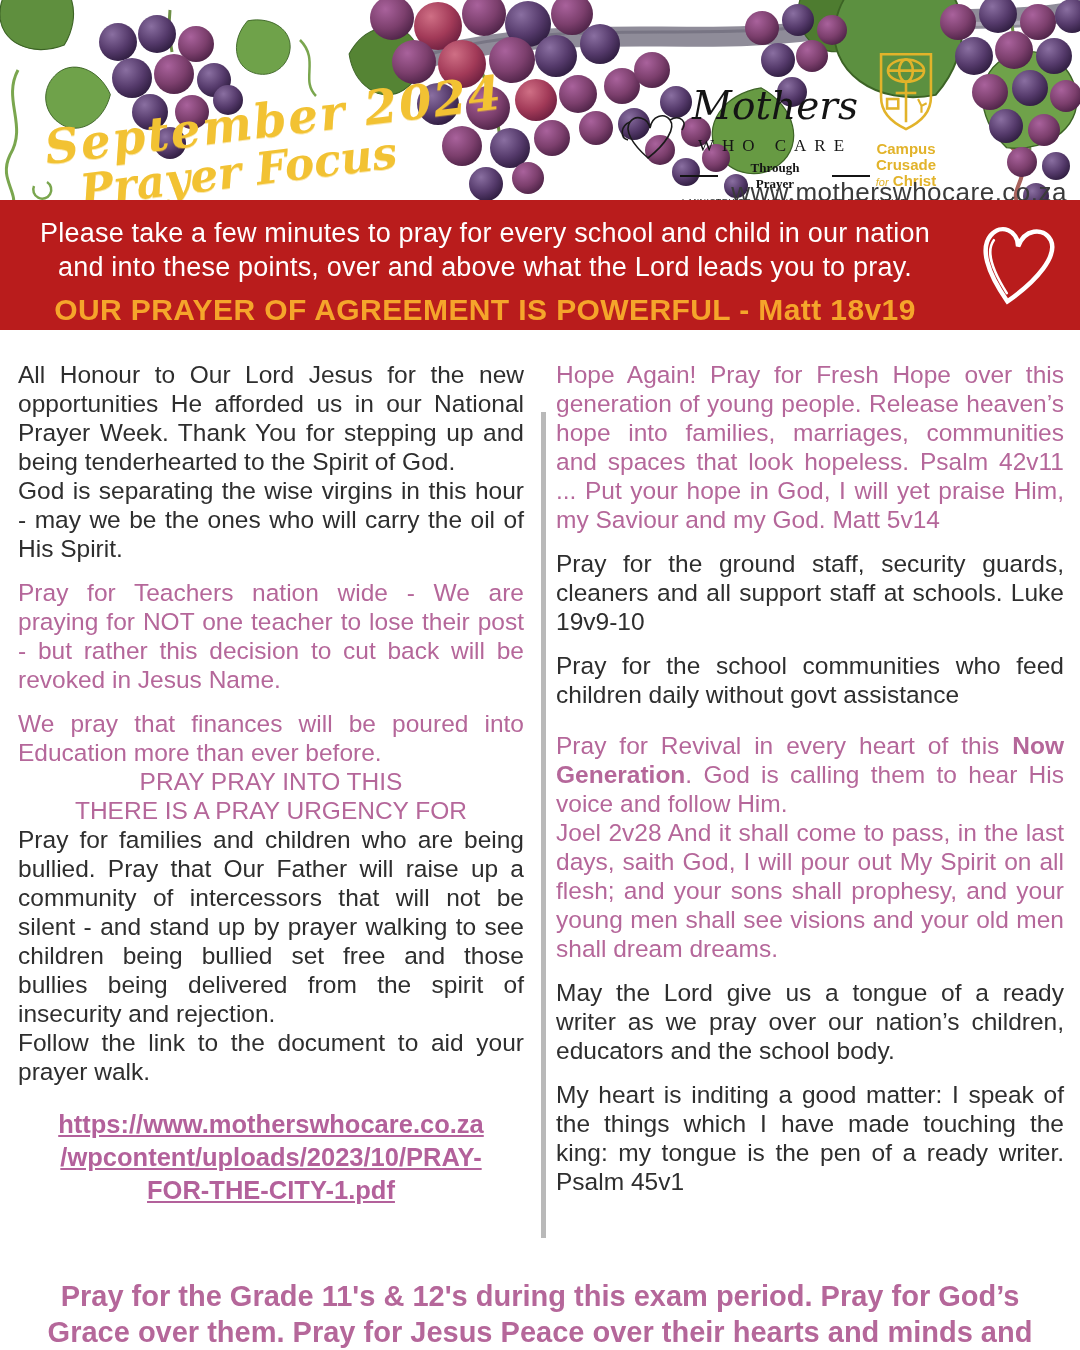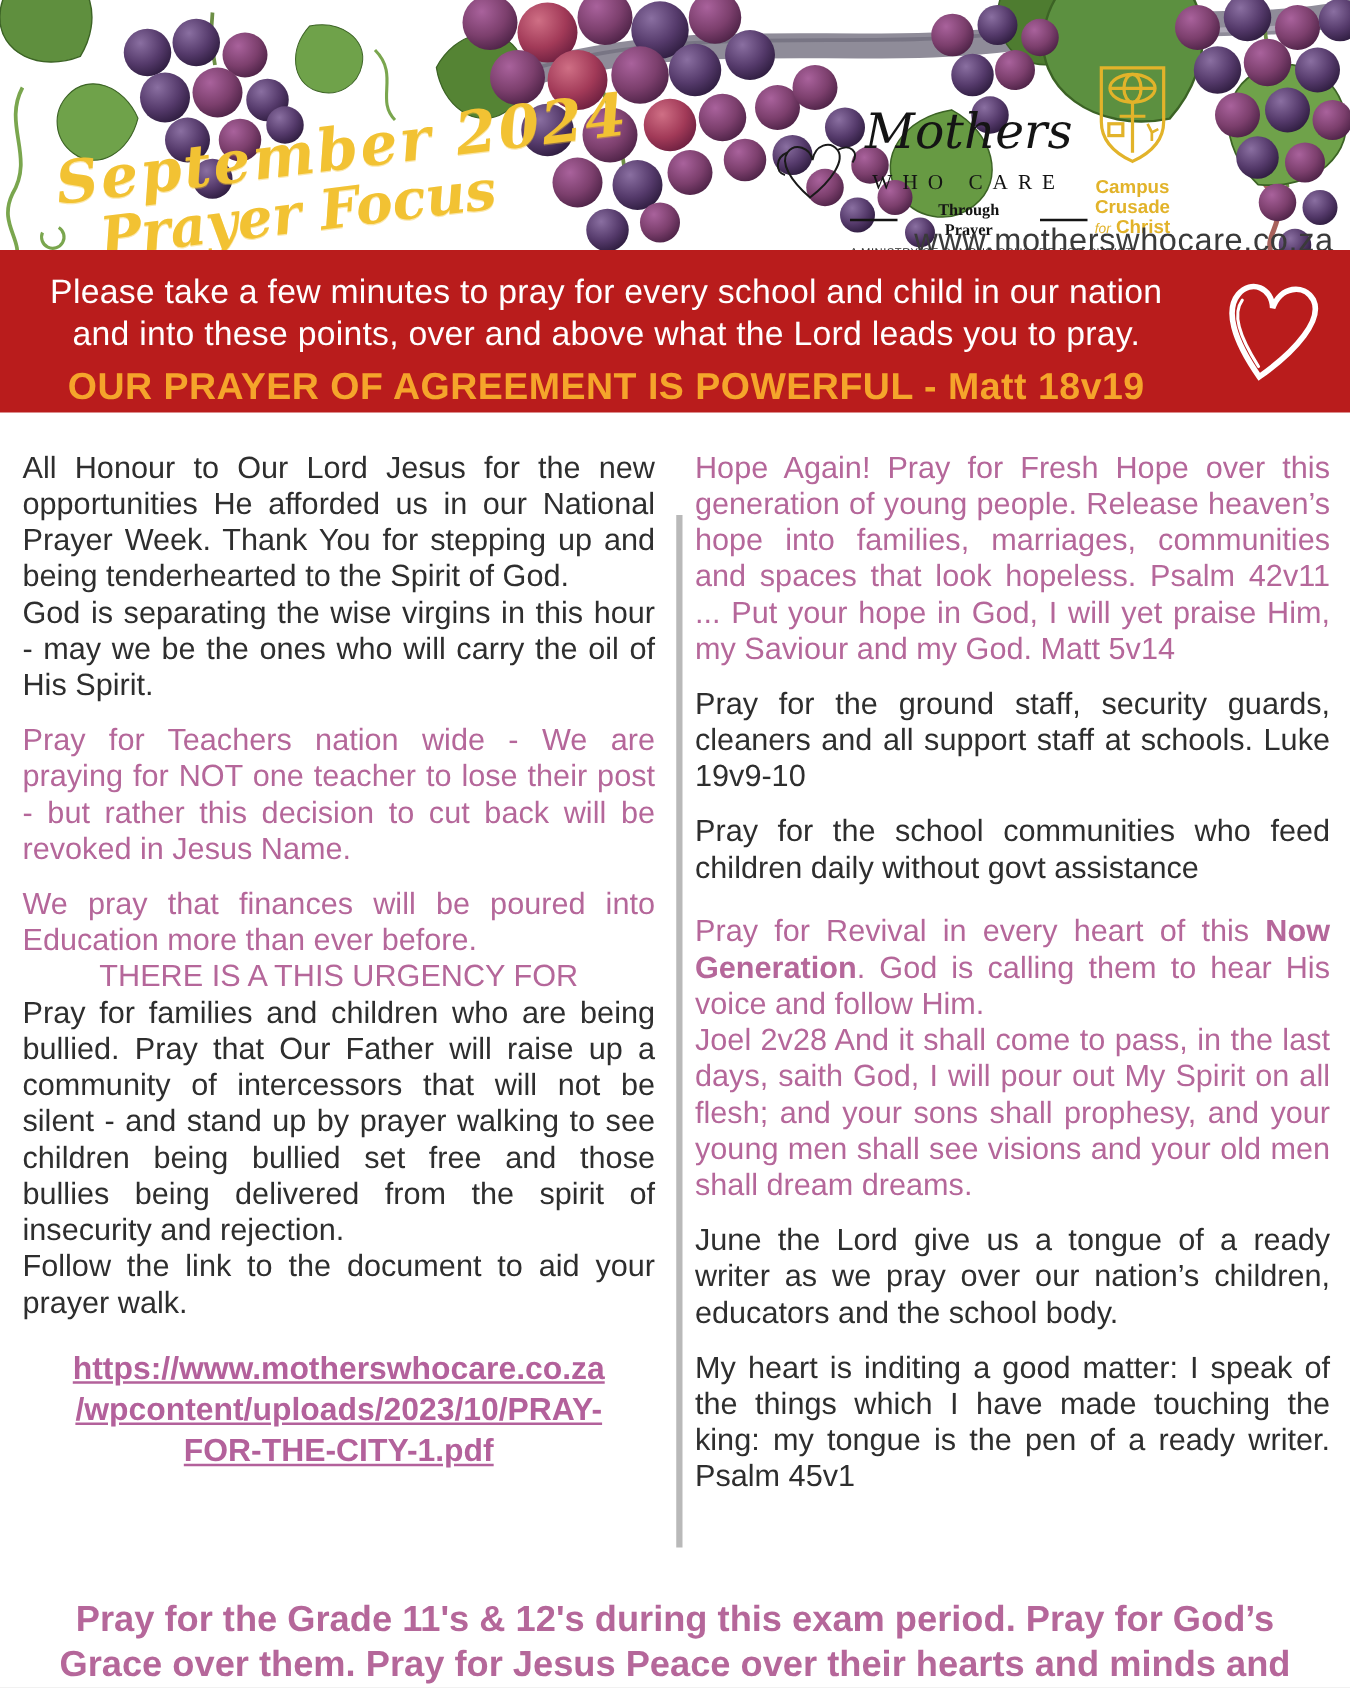--- a/index.html
+++ b/index.html
@@ -248,21 +248,22 @@
     </svg>
   </div>
 
   <div class="col col-left">
     <p class="dark tight">All Honour to Our Lord Jesus for the new opportunities He afforded us in our National Prayer Week. Thank You for stepping up and being tenderhearted to the Spirit of God.</p>
     <p class="dark">God is separating the wise virgins in this hour - may we be the ones who will carry the oil of His Spirit.</p>
 
     <p class="pink">Pray for Teachers nation wide - We are praying for NOT one teacher to lose their post - but rather this decision to cut back will be revoked in Jesus Name.</p>
 
     <p class="pink tight">We pray that finances will be poured into Education more than ever before.</p>
-    <p class="pink center tight">THERE IS A THIS URGENCY FOR</p>
+    <p class="pink center tight">PRAY PRAY INTO THIS</p>
+    <p class="pink center tight">THERE IS A PRAY URGENCY FOR</p>
 
     <p class="dark tight">Pray for families and children who are being bullied. Pray that Our Father will raise up a community of intercessors that will not be silent - and stand up by prayer walking to see children being bullied set free and those bullies being delivered from the spirit of insecurity and rejection.</p>
     <p class="dark tight">Follow the link to the document to aid your prayer walk.</p>
 
     <div class="link-block">
       <span>https://www.motherswhocare.co.za</span>
       <span>/wpcontent/uploads/2023/10/PRAY-</span>
       <span>FOR-THE-CITY-1.pdf</span>
     </div>
   </div>
@@ -272,21 +273,21 @@
   <div class="col col-right">
     <p class="pink">Hope Again!  Pray for Fresh Hope over this generation of young people. Release heaven’s hope into families, marriages, communities and spaces that look hopeless. Psalm 42v11 ... Put your hope in God, I will yet praise Him, my Saviour and my God. Matt 5v14</p>
 
     <p class="dark">Pray for the ground staff, security guards, cleaners and all support staff at schools. Luke 19v9-10</p>
 
     <p class="dark">Pray for the school communities who feed children daily without govt assistance</p>
 
     <p class="pink tight mt-lg"><span>Pray for Revival in every heart of this </span><strong>Now Generation</strong><span>. God is calling them to hear His voice and follow Him.</span></p>
     <p class="pink">Joel 2v28 And it shall come to pass, in the last days, saith God, I will pour out My Spirit on all flesh; and your sons shall prophesy, and your young men shall see visions and your old men shall dream dreams.</p>
 
-    <p class="dark">June the Lord give us a tongue of a ready writer as we pray over our nation’s children, educators and the school body.</p>
+    <p class="dark">May the Lord give us a tongue of a ready writer as we pray over our nation’s children, educators and the school body.</p>
 
     <p class="dark">My heart is inditing a good matter: I speak of the things which I have made touching the king: my tongue is the pen of a ready writer. Psalm 45v1</p>
   </div>
 
   <div class="footer">
     <div class="footer-inner">Pray for the Grade 11's &amp; 12's  during this exam period.  Pray for God’s Grace over them. Pray for Jesus Peace over their hearts and minds and encounter with His Love.</div>
   </div>
 
 </div>
 

